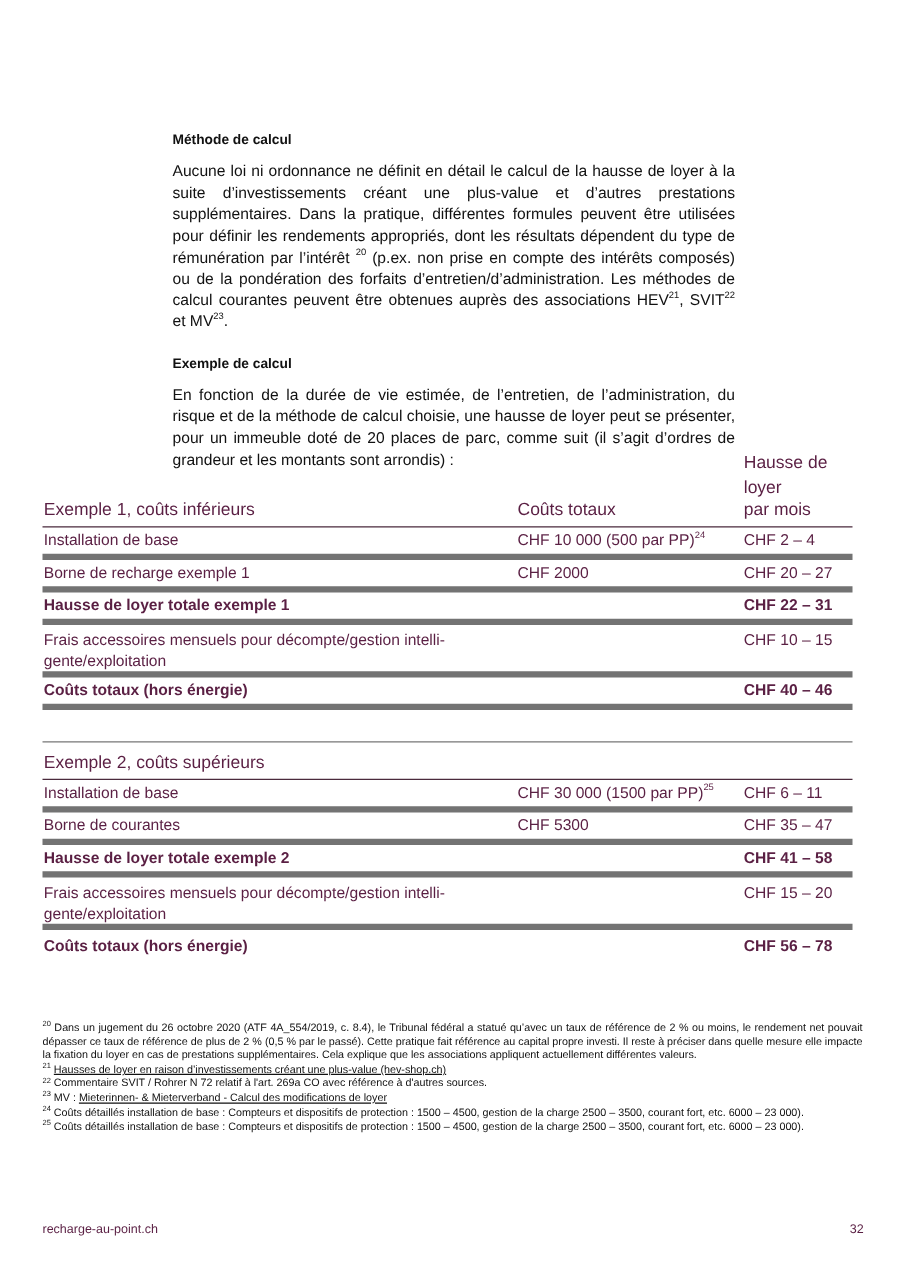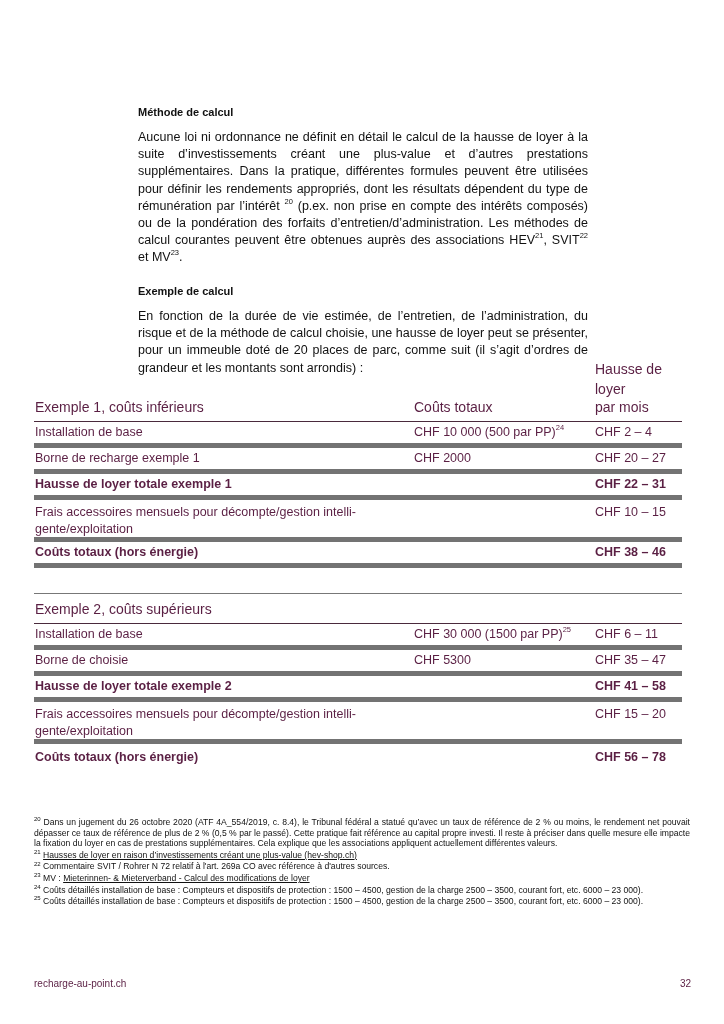--- a/index.html
+++ b/index.html
@@ -85,39 +85,39 @@
       <div>Frais accessoires mensuels pour décompte/gestion intelli-</div>
       <div>gente/exploitation</div>
     </div>
     <div class="c2 cell"></div>
     <div class="c3 cell">CHF 10 – 15</div>
   </div>
 
   <div class="row std">
     <div class="c1 cell bold">Coûts totaux (hors énergie)</div>
     <div class="c2 cell"></div>
-    <div class="c3 cell bold">CHF 38 – 46</div>
+    <div class="c3 cell bold">CHF 40 – 46</div>
   </div>
 
   <div class="row gap"></div>
 
   <div class="row hdr2row thick">
     <div class="c1 hdr">Exemple 2, coûts supérieurs</div>
     <div class="c2 hdr"></div>
     <div class="c3 hdr"></div>
   </div>
 
   <div class="row std">
     <div class="c1 cell">Installation de base</div>
     <div class="c2 cell"><span>CHF 30 000 (1500 par PP)</span><sup>25</sup></div>
     <div class="c3 cell">CHF 6 – 11</div>
   </div>
 
   <div class="row std">
-    <div class="c1 cell">Borne de choisie</div>
+    <div class="c1 cell">Borne de courantes</div>
     <div class="c2 cell">CHF 5300</div>
     <div class="c3 cell">CHF 35 – 47</div>
   </div>
 
   <div class="row std">
     <div class="c1 cell bold">Hausse de loyer totale exemple 2</div>
     <div class="c2 cell"></div>
     <div class="c3 cell bold">CHF 41 – 58</div>
   </div>
 

